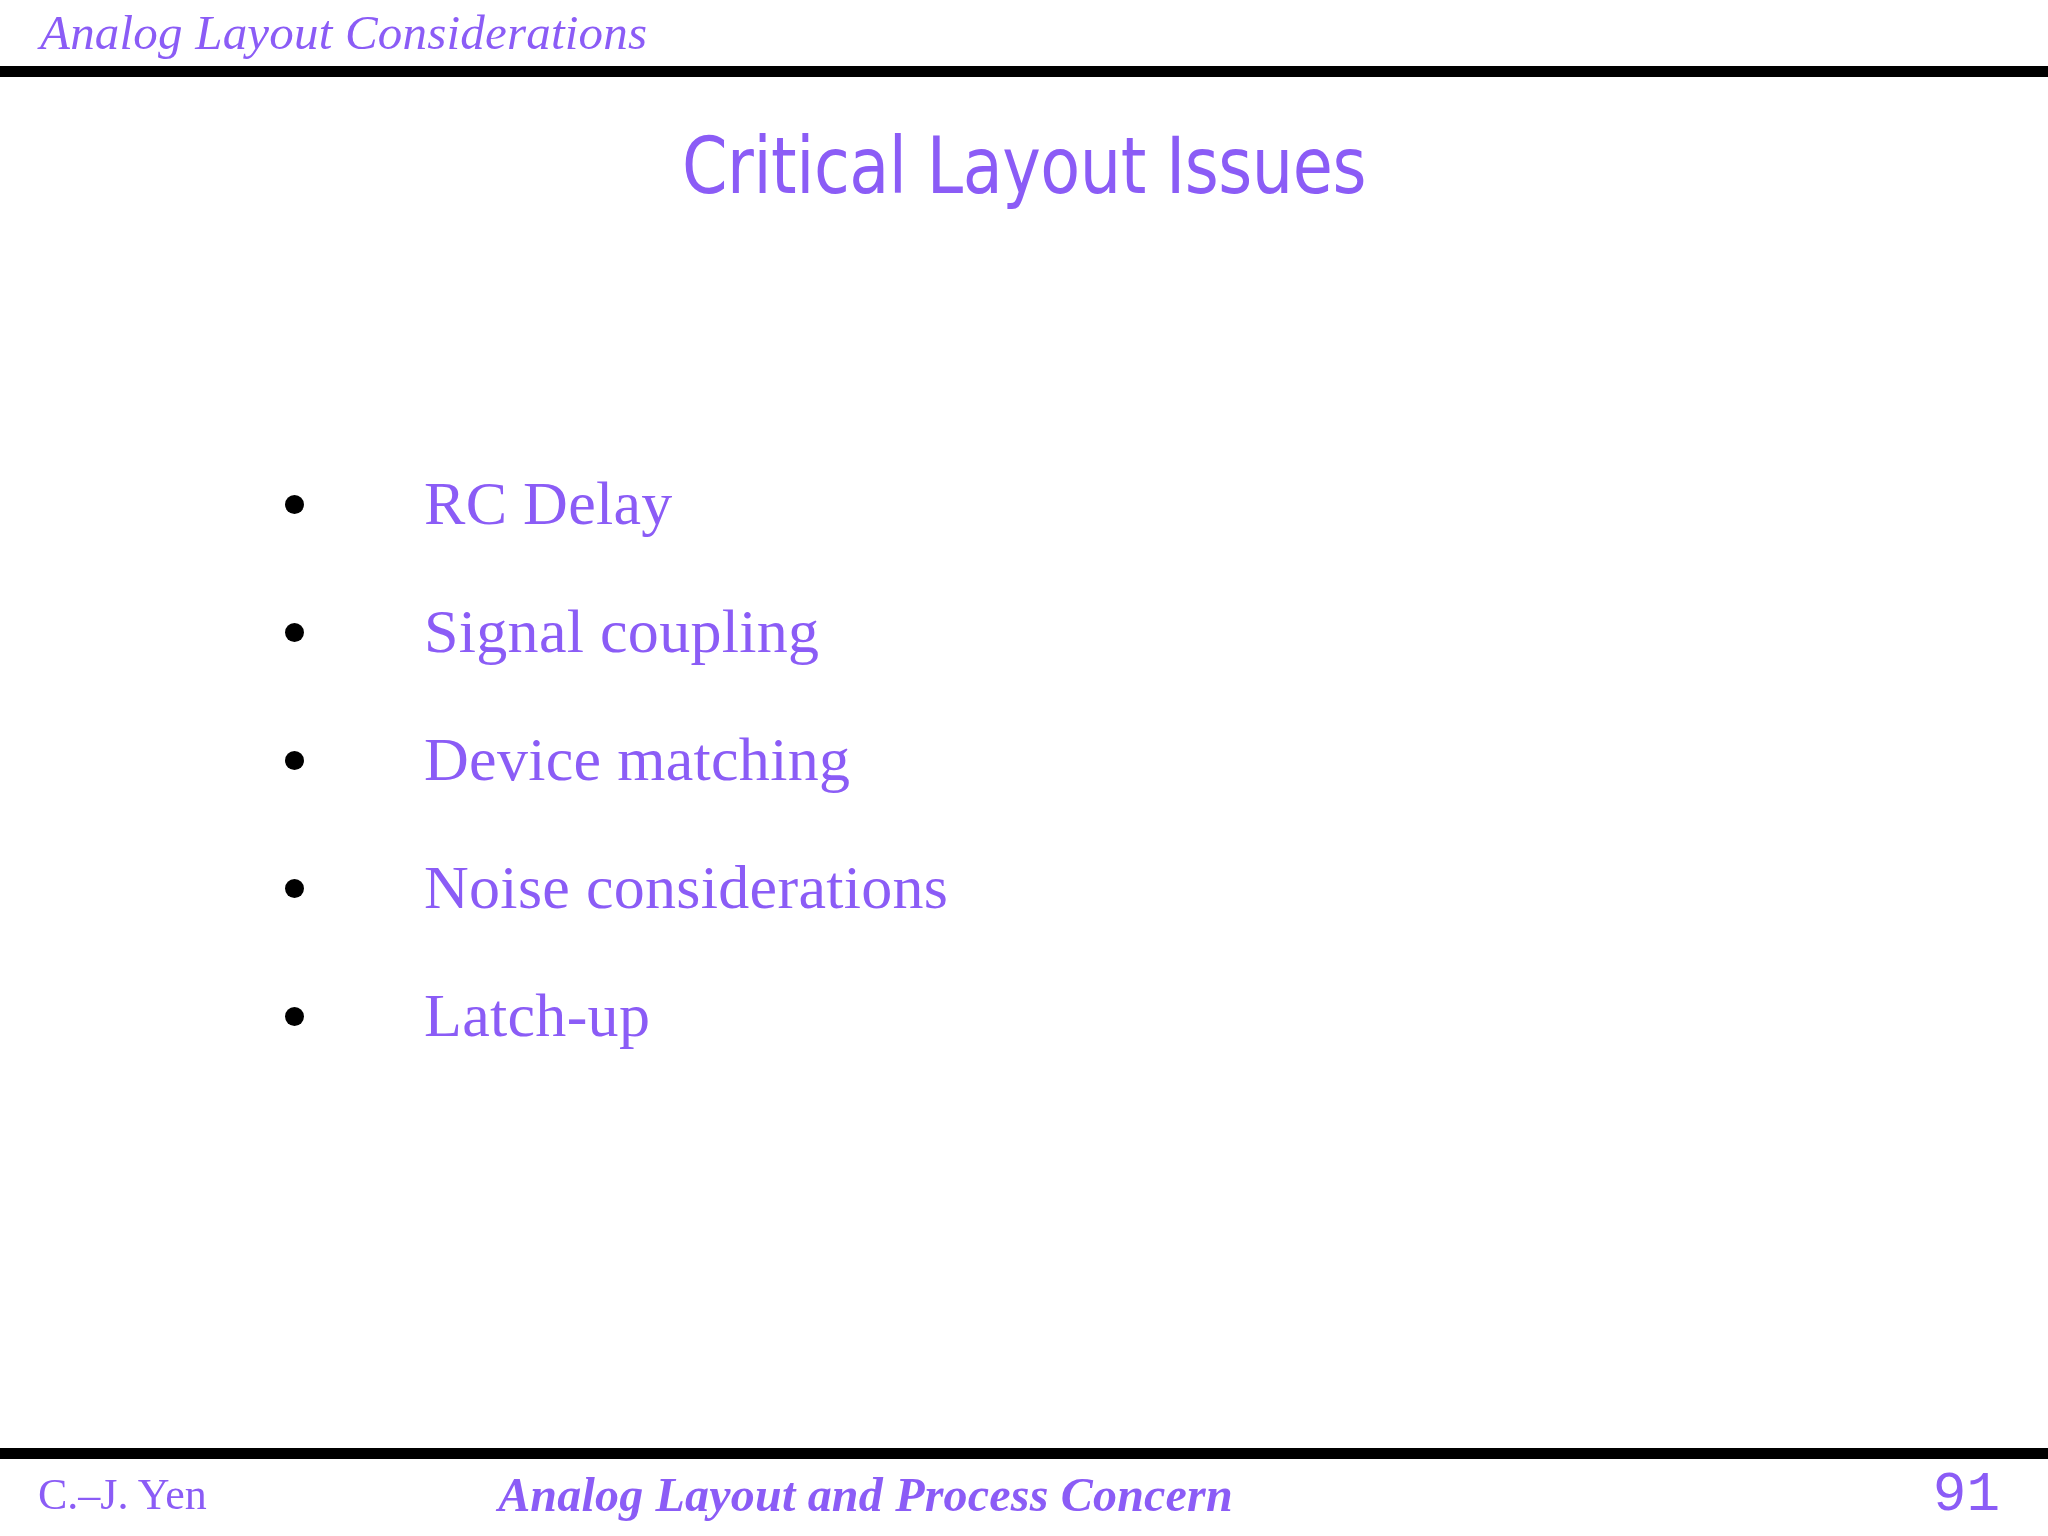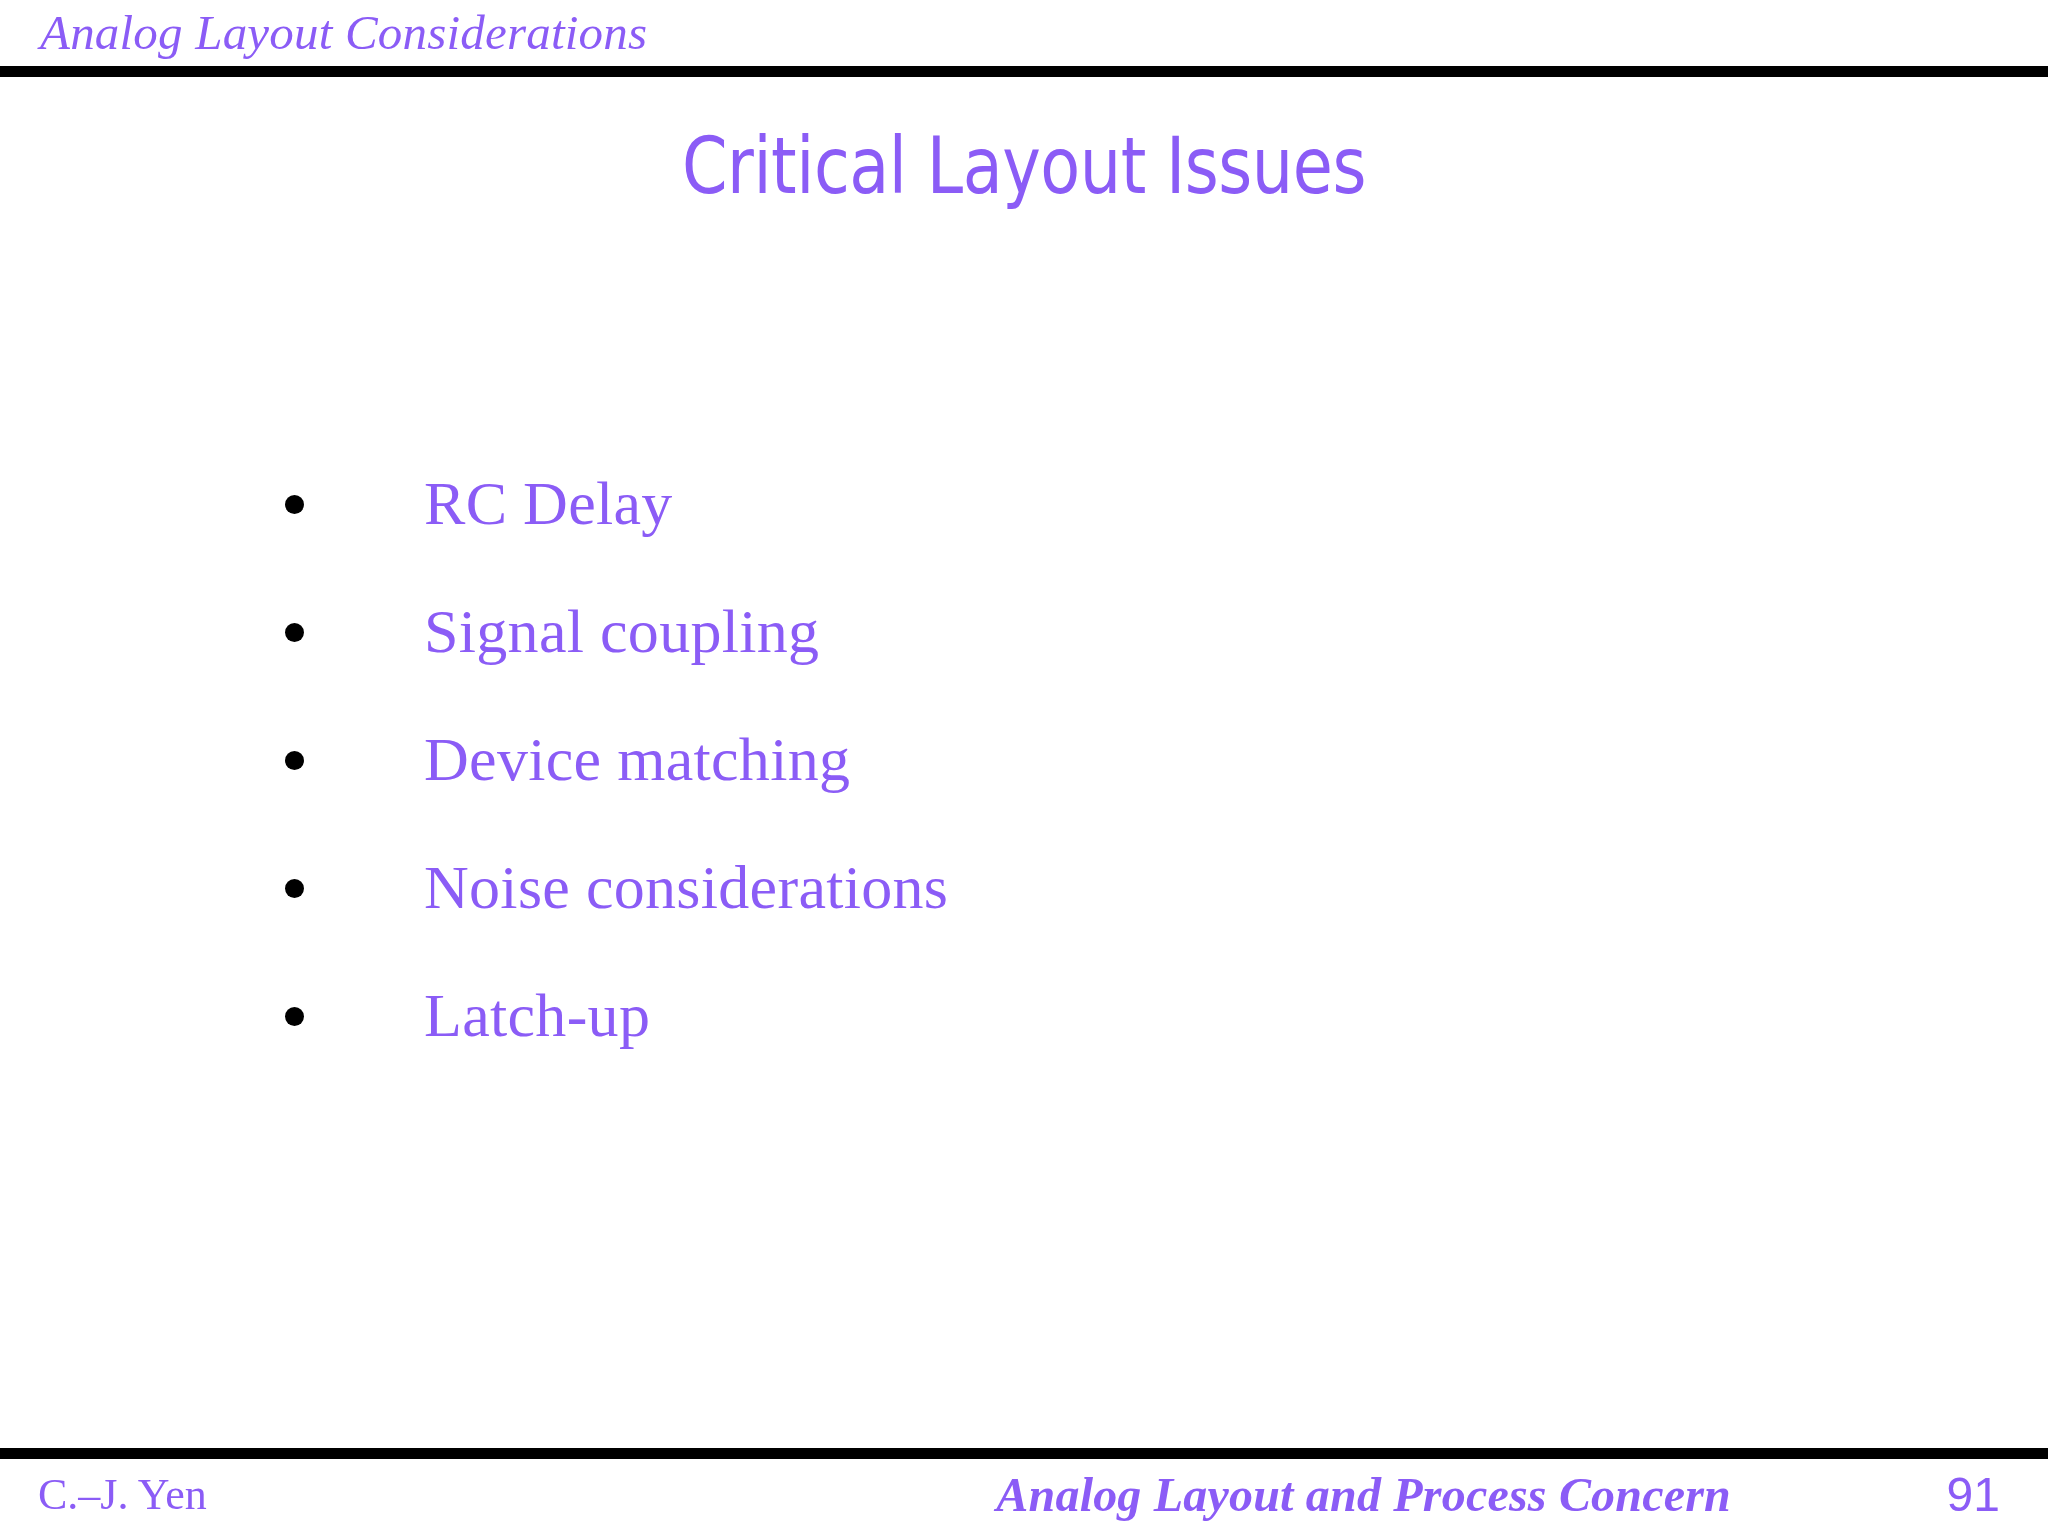--- a/index.html
+++ b/index.html
@@ -121,35 +121,35 @@
     font-family: "Liberation Serif", "DejaVu Serif", serif;
     font-size: 44px;
     line-height: 66px;
     white-space: nowrap;
   }
   .footer-center {
     position: absolute;
     left: 0;
     top: 0;
     width: 1731px;
-    text-align: right;
+    text-align: center;
     font-family: "Liberation Serif", "DejaVu Serif", serif;
     font-style: italic;
     font-weight: bold;
     font-size: 48px;
     line-height: 66px;
     letter-spacing: 0.2px;
     white-space: nowrap;
   }
   .footer-page {
     position: absolute;
     right: 48px;
     top: 0;
-    font-family: Liberation Sans, sans-serif;
-    font-size: 48px;
+    font-family: Liberation Mono, monospace;
+    font-size: 56px;
     line-height: 66px;
     white-space: nowrap;
   }
 </style>
 </head>
 <body>
 
 <div class="slide">
 
   <div class="header">

